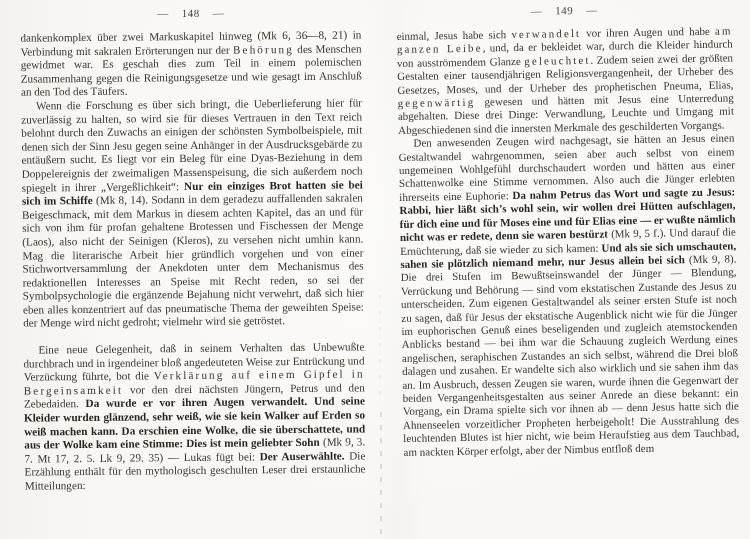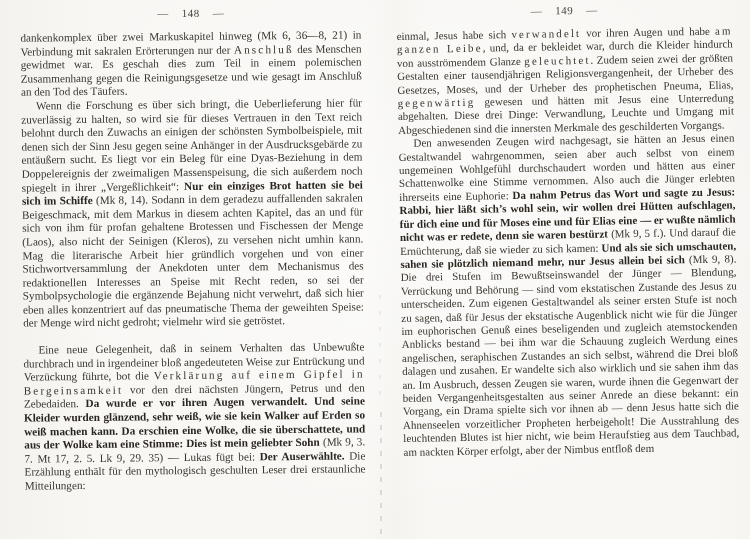--- a/index.html
+++ b/index.html
@@ -74,21 +74,21 @@
   }
 </style>
 </head>
 <body>
 
 <div class="spread">
 
   <div class="page page-left">
     <div class="page-header">—    148    —</div>
     <div class="page-body">
-        <p><span class="seg-n">dankenkomplex über zwei Markuskapitel hinweg (Mk 6, 36—8, 21) in Verbindung mit sakralen Erörterungen nur der </span><span class="seg-s">Anschluß</span><span class="seg-n"> des Menschen gewidmet war. Es geschah dies zum Teil in einem polemischen Zusammenhang gegen die Reinigungsgesetze und wie gesagt im Anschluß an den Tod des Täufers.</span></p>
+        <p><span class="seg-n">dankenkomplex über zwei Markuskapitel hinweg (Mk 6, 36—8, 21) in Verbindung mit sakralen Erörterungen nur der </span><span class="seg-s">Behörung</span><span class="seg-n"> des Menschen gewidmet war. Es geschah dies zum Teil in einem polemischen Zusammenhang gegen die Reinigungsgesetze und wie gesagt im Anschluß an den Tod des Täufers.</span></p>
         <p class="indent"><span class="seg-n">Wenn die Forschung es über sich bringt, die Ueberlieferung hier für zuverlässig zu halten, so wird sie für dieses Vertrauen in den Text reich belohnt durch den Zuwachs an einigen der schönsten Symbolbeispiele, mit denen sich der Sinn Jesu gegen seine Anhänger in der Ausdrucksgebärde zu entäußern sucht. Es liegt vor ein Beleg für eine </span><span class="seg-i">Dyas-Beziehung</span><span class="seg-n"> in dem Doppelereignis der zweimaligen Massenspeisung, die sich außerdem noch spiegelt in ihrer „Vergeßlichkeit“: </span><span class="seg-b">Nur ein einziges Brot hatten sie bei sich im Schiffe</span><span class="seg-n"> (Mk 8, 14). Sodann in dem geradezu auffallenden sakralen Beigeschmack, mit dem Markus in diesem achten Kapitel, das an und für sich von ihm für profan gehaltene </span><span class="seg-i">Brotessen</span><span class="seg-n"> und </span><span class="seg-i">Fischessen</span><span class="seg-n"> der Menge (Laos), also nicht der Seinigen (Kleros), zu versehen nicht umhin kann. Mag die literarische Arbeit hier gründlich vorgehen und von einer Stichwortversammlung der Anekdoten unter dem Mechanismus des redaktionellen Interesses an Speise mit Recht reden, so sei der Symbolpsychologie die ergänzende Bejahung nicht verwehrt, daß sich hier eben alles konzentriert auf das pneumatische Thema der geweihten Speise: der Menge wird nicht gedroht; vielmehr wird sie getröstet.</span></p>
         <p class="indent space-before"><span class="seg-n">Eine neue Gelegenheit, daß in seinem Verhalten das Unbewußte durchbrach und in irgendeiner bloß angedeuteten Weise zur Entrückung und Verzückung führte, bot die </span><span class="seg-s">Verklärung auf einem Gipfel in Bergeinsamkeit</span><span class="seg-n"> vor den drei nächsten Jüngern, Petrus und den Zebedaiden. </span><span class="seg-b">Da wurde er vor ihren Augen verwandelt. Und seine Kleider wurden glänzend, sehr weiß, wie sie kein Walker auf Erden so weiß machen kann. Da erschien eine Wolke, die sie überschattete, und aus der Wolke kam eine Stimme: Dies ist mein geliebter Sohn</span><span class="seg-n"> (Mk 9, 3. 7. Mt 17, 2. 5. Lk 9, 29. 35) — Lukas fügt bei: </span><span class="seg-b">Der Auserwählte.</span><span class="seg-n"> Die Erzählung enthält für den mythologisch geschulten Leser drei erstaunliche Mitteilungen:</span></p>
       </div>
   </div>
 
   <div class="page page-right">
     <div class="page-header">—    149    —</div>
     <div class="page-body">
         <p><span class="seg-n">einmal, Jesus habe sich </span><span class="seg-s">verwandelt</span><span class="seg-n"> vor ihren Augen und habe </span><span class="seg-s">am ganzen Leibe</span><span class="seg-n">, und, da er bekleidet war, durch die Kleider hindurch von ausströmendem Glanze </span><span class="seg-s">geleuchtet</span><span class="seg-n">. Zudem seien zwei der größten Gestalten einer tausendjährigen Religionsvergangenheit, der Urheber des Gesetzes, Moses, und der Urheber des prophetischen Pneuma, Elias, </span><span class="seg-s">gegenwärtig</span><span class="seg-n"> gewesen und hätten mit Jesus eine Unterredung abgehalten. Diese drei Dinge: Verwandlung, Leuchte und Umgang mit Abgeschiedenen sind die innersten Merkmale des geschilderten Vorgangs.</span></p>
         <p class="indent"><span class="seg-n">Den anwesenden Zeugen wird nachgesagt, sie hätten an Jesus einen Gestaltwandel wahrgenommen, seien aber auch selbst von einem ungemeinen Wohlgefühl durchschaudert worden und hätten aus einer Schattenwolke eine Stimme vernommen. Also auch die Jünger erlebten ihrerseits eine Euphorie: </span><span class="seg-b">Da nahm Petrus das Wort und sagte zu Jesus: Rabbi, hier läßt sich’s wohl sein, wir wollen drei Hütten aufschlagen, für dich eine und für Moses eine und für Elias eine — er wußte nämlich nicht was er redete, denn sie waren bestürzt</span><span class="seg-n"> (Mk 9, 5 f.). Und darauf die Ernüchterung, daß sie wieder zu sich kamen: </span><span class="seg-b">Und als sie sich umschauten, sahen sie plötzlich niemand mehr, nur Jesus allein bei sich</span><span class="seg-n"> (Mk 9, 8). Die drei Stufen im Bewußtseinswandel der Jünger — Blendung, Verrückung und Behörung — sind vom ekstatischen Zustande des Jesus zu unterscheiden. Zum eigenen Gestaltwandel als seiner ersten Stufe ist noch zu sagen, daß für Jesus der ekstatische Augenblick nicht wie für die Jünger im euphorischen Genuß eines beseligenden und zugleich atemstockenden Anblicks bestand — bei ihm war die Schauung zugleich Werdung eines angelischen, seraphischen Zustandes an sich selbst, während die Drei bloß dalagen und zusahen. Er wandelte sich also wirklich und sie sahen ihm das an. Im Ausbruch, dessen Zeugen sie waren, wurde ihnen die Gegenwart der beiden Vergangenheitsgestalten aus seiner Anrede an diese bekannt: ein Vorgang, ein Drama spielte sich vor ihnen ab — denn Jesus hatte sich die Ahnenseelen vorzeitlicher Propheten herbeigeholt! Die Ausstrahlung des leuchtenden Blutes ist hier nicht, wie beim Heraufstieg aus dem Tauchbad, am nackten Körper erfolgt, aber der Nimbus entfloß dem</span></p>

